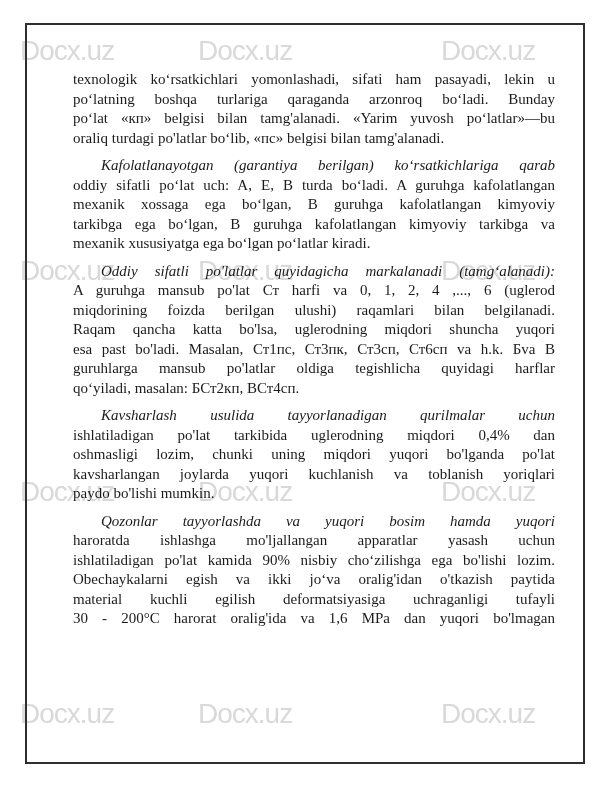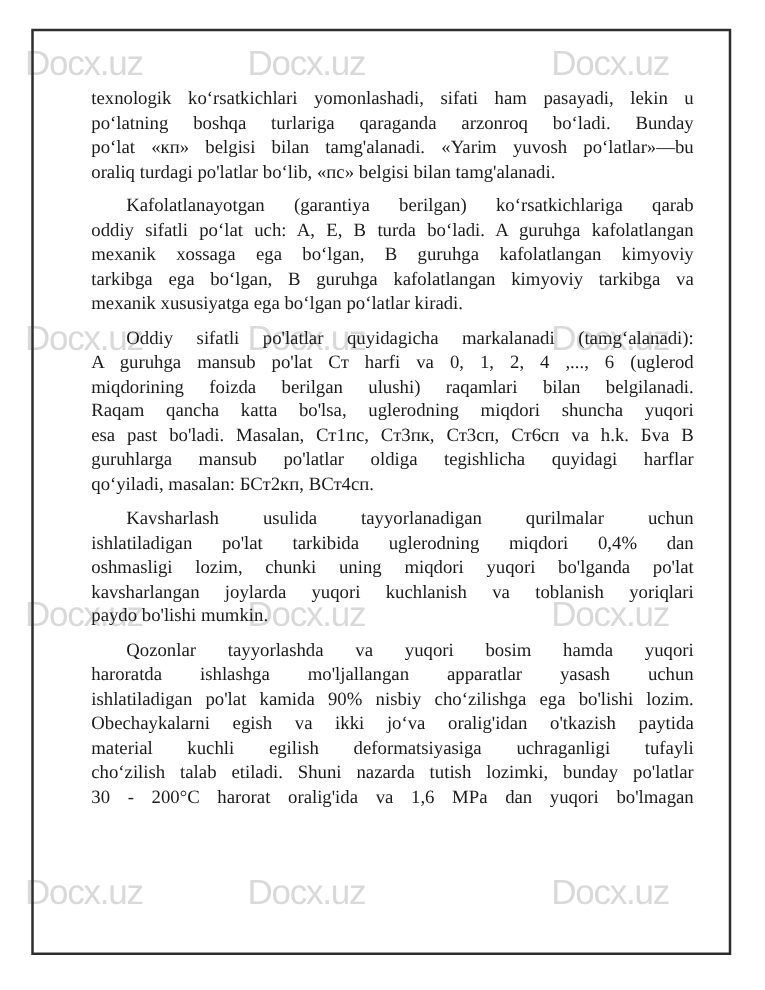--- a/index.html
+++ b/index.html
@@ -52,21 +52,21 @@
     color: #1b1b1b;
   }
   .para { margin: 0 0 8px 0; }
   .line {
     text-align: justify;
     text-align-last: justify;
     height: 19.5px;
     overflow: hidden;
   }
   .line.last { text-align-last: left; }
-  .para.indented .line:first-child { text-indent: 28px; }
+  .para.indented .line:first-child { text-indent: 28px; font-style: italic; }
 </style>
 </head>
 <body>
 
 <div class="watermark-layer">
     <span class="wm" style="top: 37px; left: 20px; color: rgb(217, 217, 217);">Docx.uz</span>
     <span class="wm" style="top: 37px; left: 198px; color: rgb(217, 217, 217);">Docx.uz</span>
     <span class="wm" style="top: 37px; left: 441px; color: rgb(217, 217, 217);">Docx.uz</span>
     <span class="wm" style="top: 257px; left: 20px; color: rgb(217, 217, 217);">Docx.uz</span>
     <span class="wm" style="top: 257px; left: 198px; color: rgb(217, 217, 217);">Docx.uz</span>
@@ -110,16 +110,15 @@
       <div class="line">oshmasligi lozim, chunki uning miqdori yuqori bo'lganda po'lat</div>
       <div class="line">kavsharlangan joylarda yuqori kuchlanish va toblanish yoriqlari</div>
       <div class="line last">paydo bo'lishi mumkin.</div>
     </div>
     <div class="para indented">
       <div class="line">Qozonlar tayyorlashda va yuqori bosim hamda yuqori</div>
       <div class="line">haroratda ishlashga mo'ljallangan apparatlar yasash uchun</div>
       <div class="line">ishlatiladigan po'lat kamida 90% nisbiy choʻzilishga ega bo'lishi lozim.</div>
       <div class="line">Obechaykalarni egish va ikki joʻva oralig'idan o'tkazish paytida</div>
       <div class="line">material kuchli egilish deformatsiyasiga uchraganligi tufayli</div>
-      <div class="line">choʻzilish talab etiladi. Shuni nazarda tutish lozimki, bunday po'latlar</div>
       <div class="line">30 - 200°C harorat oralig'ida va 1,6 MPa dan yuqori bo'lmagan</div>
     </div>
   </div>
 
 </body></html>

